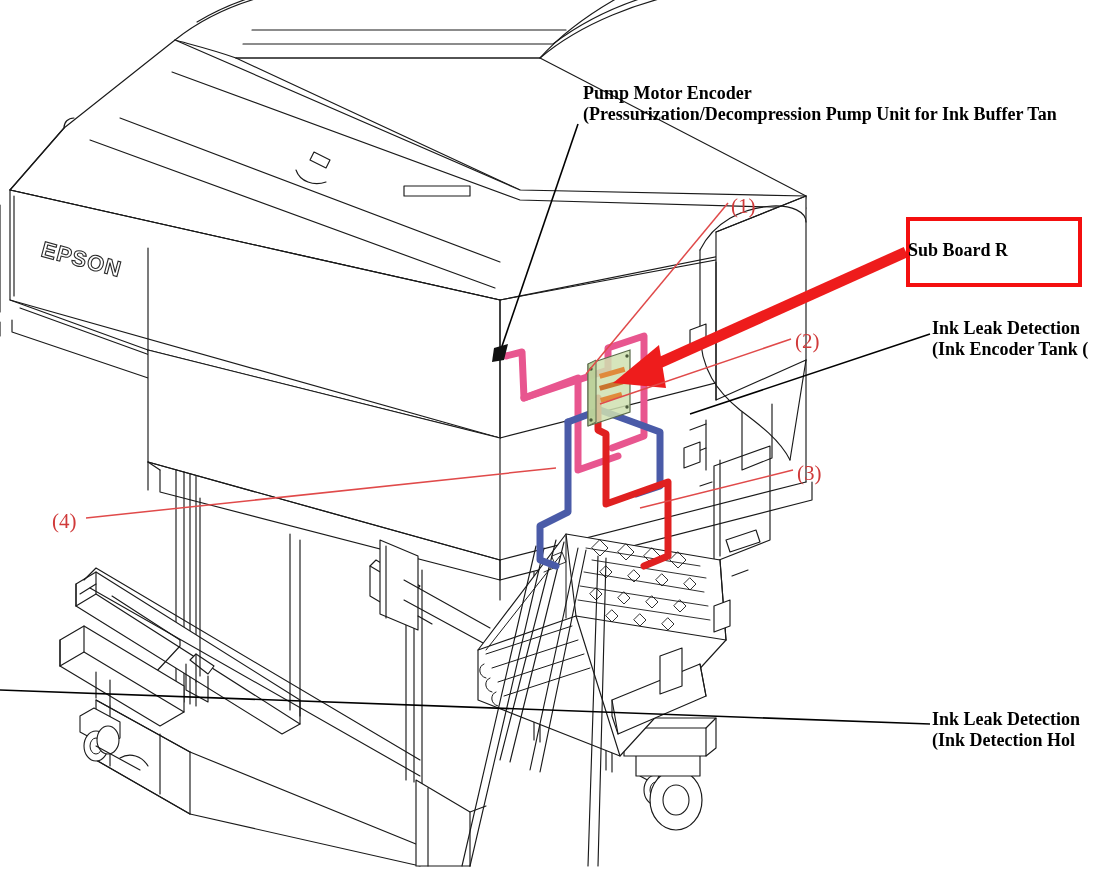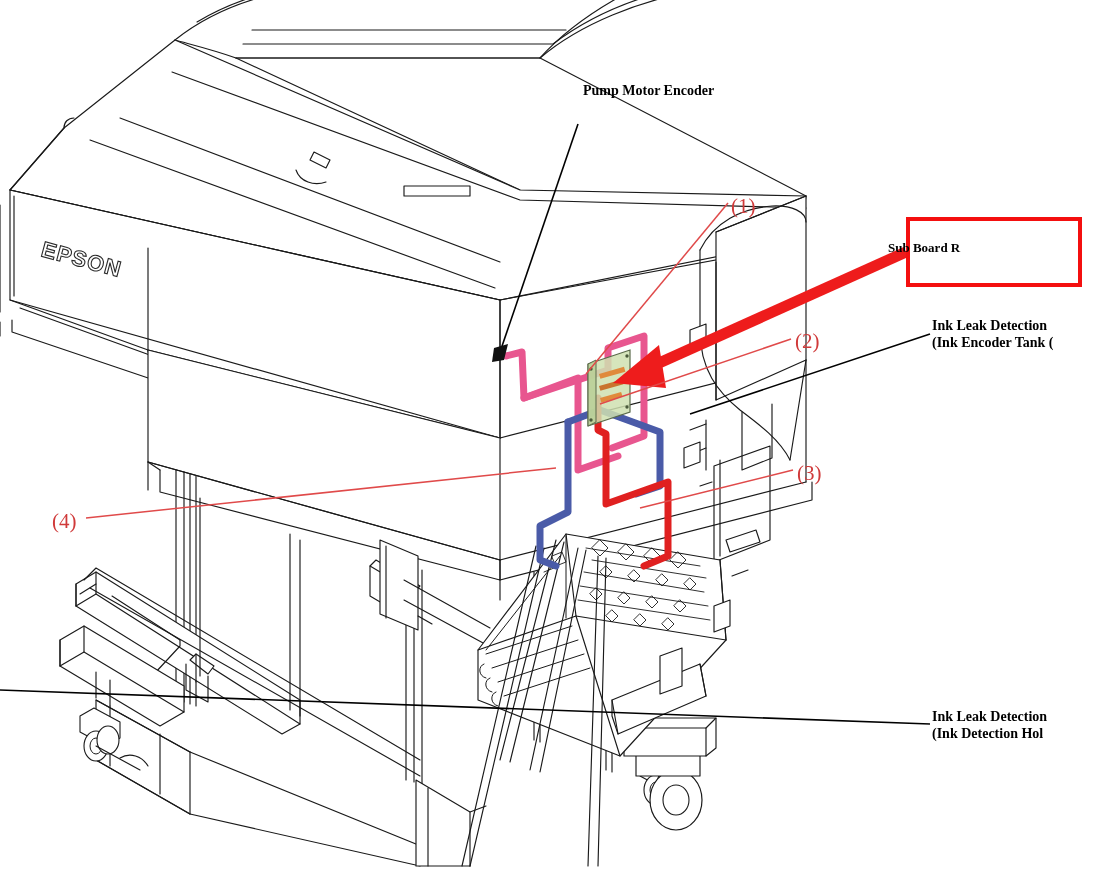--- a/index.html
+++ b/index.html
@@ -2,26 +2,26 @@
 <html><head>
 <meta charset="utf-8">
 <style>
   html,body{margin:0;padding:0;background:#ffffff;}
   body{width:1100px;height:869px;overflow:hidden;
        font-family:"Liberation Serif", serif;}
   #stage{position:relative;width:1100px;height:869px;background:#fff;overflow:hidden;}
   #art{position:absolute;left:0;top:0;width:1100px;height:869px;}
   .lbl{position:absolute;font-family:"Liberation Serif", serif;font-weight:bold;
        color:#000;white-space:nowrap;line-height:1.18;}
-  .lbl.t16{font-size:14px;}
+  .lbl.t16{font-size:18px;}
   .callout{position:absolute;font-family:"Liberation Serif", serif;
            font-size:21px;color:#d03a3a;white-space:nowrap;font-weight:400;}
   #subboard-box{position:absolute;left:906px;top:217px;width:176px;height:70px;
        border:4px solid #f40f0f;background:transparent;box-sizing:border-box;}
-  #subboard-label{position:absolute;left:888px;top:240px;font-size:13px;}
+  #subboard-label{position:absolute;left:908px;top:240px;font-size:18px;}
 </style>
 </head>
 <body>
 
 <div id="stage">
 
   <svg id="art" viewBox="0 0 1100 869">
     <defs>
       <g id="caster">
         <path d="M0,0 l14,-8 l26,14 l0,16 l-14,8 l-26,-14 z" fill="#fff" stroke="#1a1a1a" stroke-width="1.1"></path>
@@ -276,20 +276,21 @@
       <path d="M930,334 L690,414"></path>
       <path d="M930,724 L0,690"></path>
     </g>
     <path d="M494,348 L508,344 L504,360 L492,362 Z" fill="#111"></path>
 
     <text x="40" y="256" transform="rotate(15 40 256)" font-family="Liberation Sans, sans-serif" font-size="22" font-weight="bold" letter-spacing="1" fill="none" stroke="#2a2a2a" stroke-width="1.1">EPSON</text>
   </svg>
 
   <div class="lbl t16" style="left:583px;top:83px;">
     <div>Pump Motor Encoder</div>
+    <div>(Pressurization/Decompression Pump Unit for Ink Buffer Tan</div>
   </div>
 
   <div id="subboard-box"></div>
   <div class="lbl" id="subboard-label">Sub Board R</div>
 
   <div class="lbl t16" style="left:932px;top:318px;">
     <div>Ink Leak Detection</div>
     <div>(Ink Encoder Tank (</div>
   </div>
 

